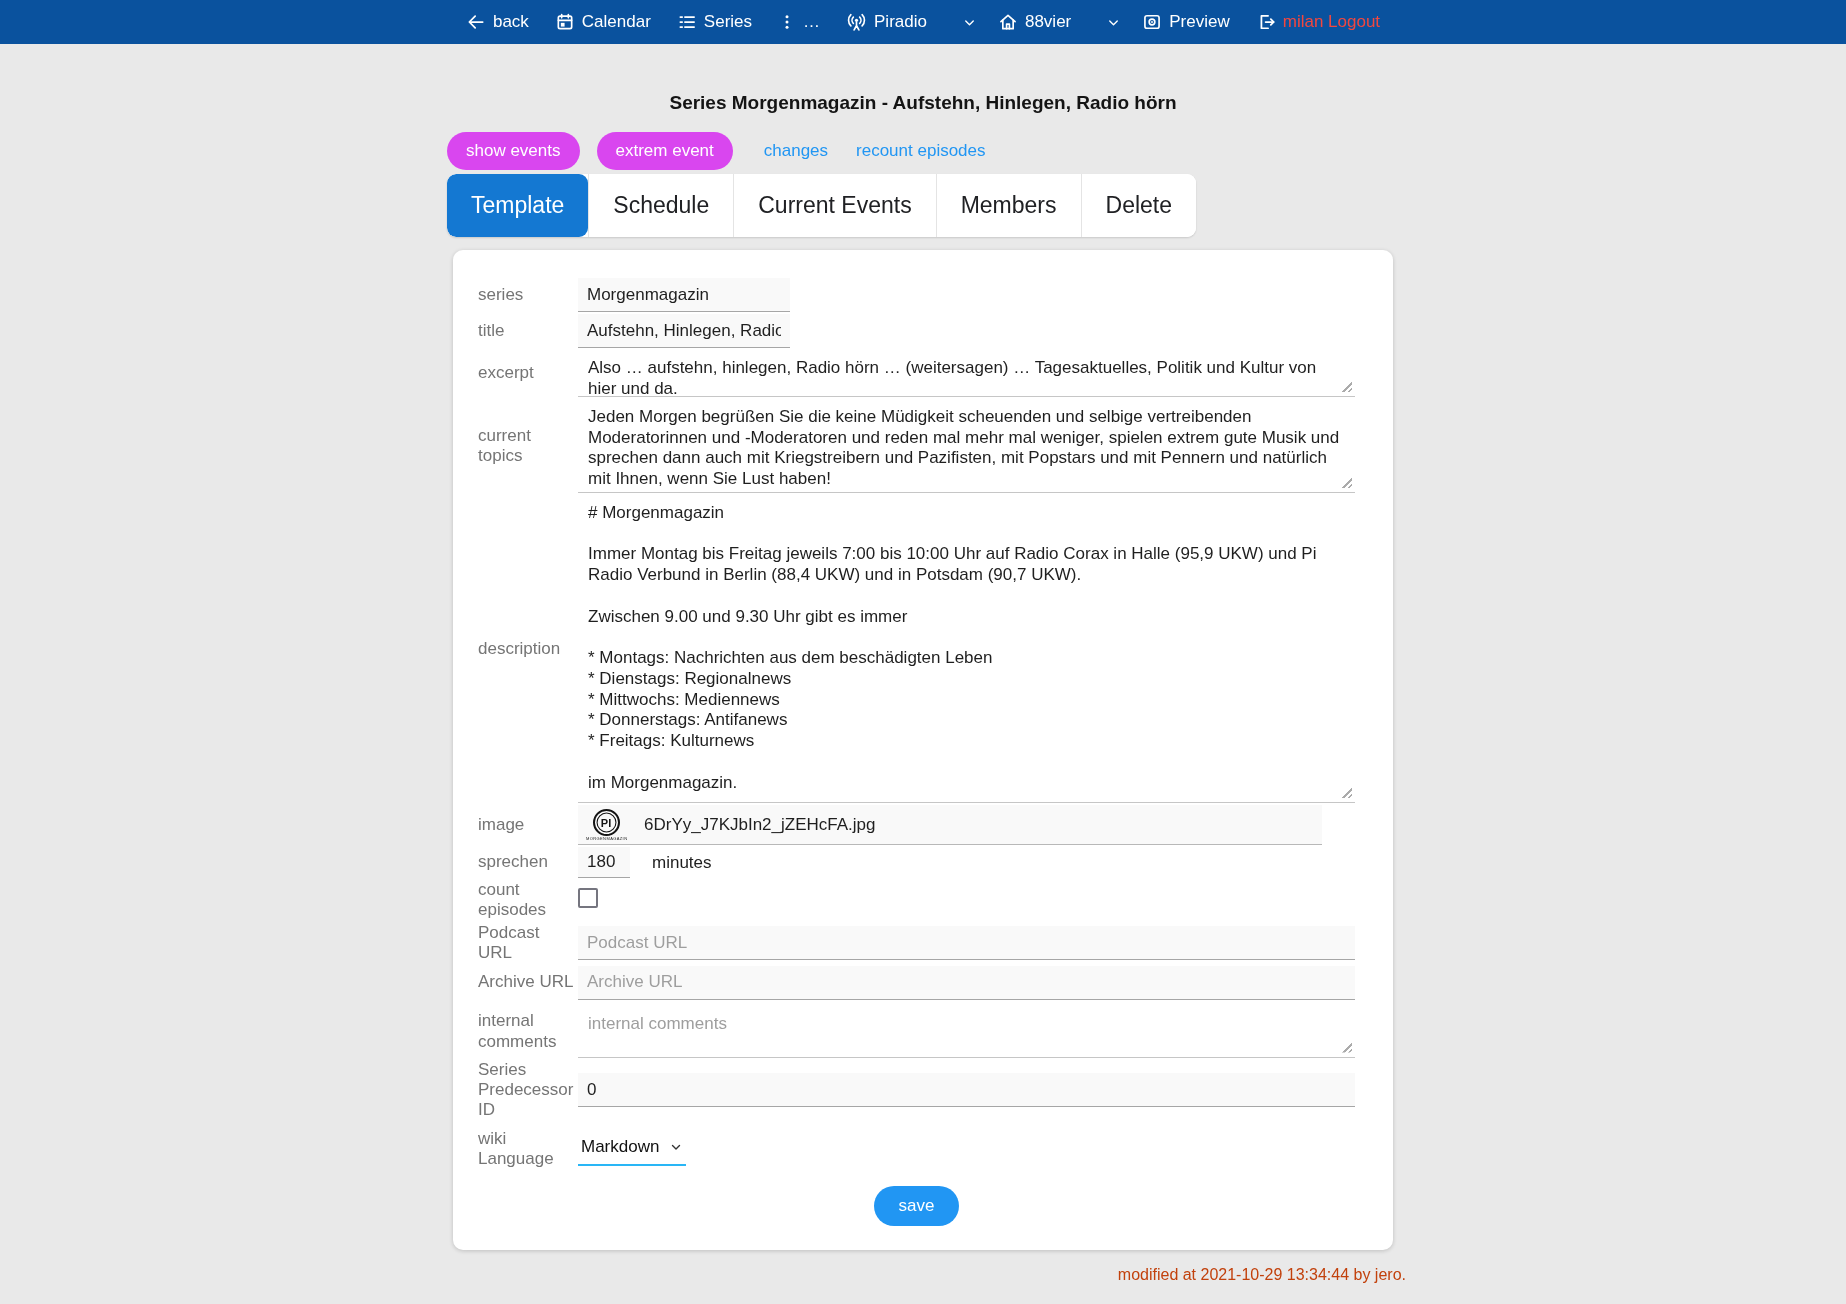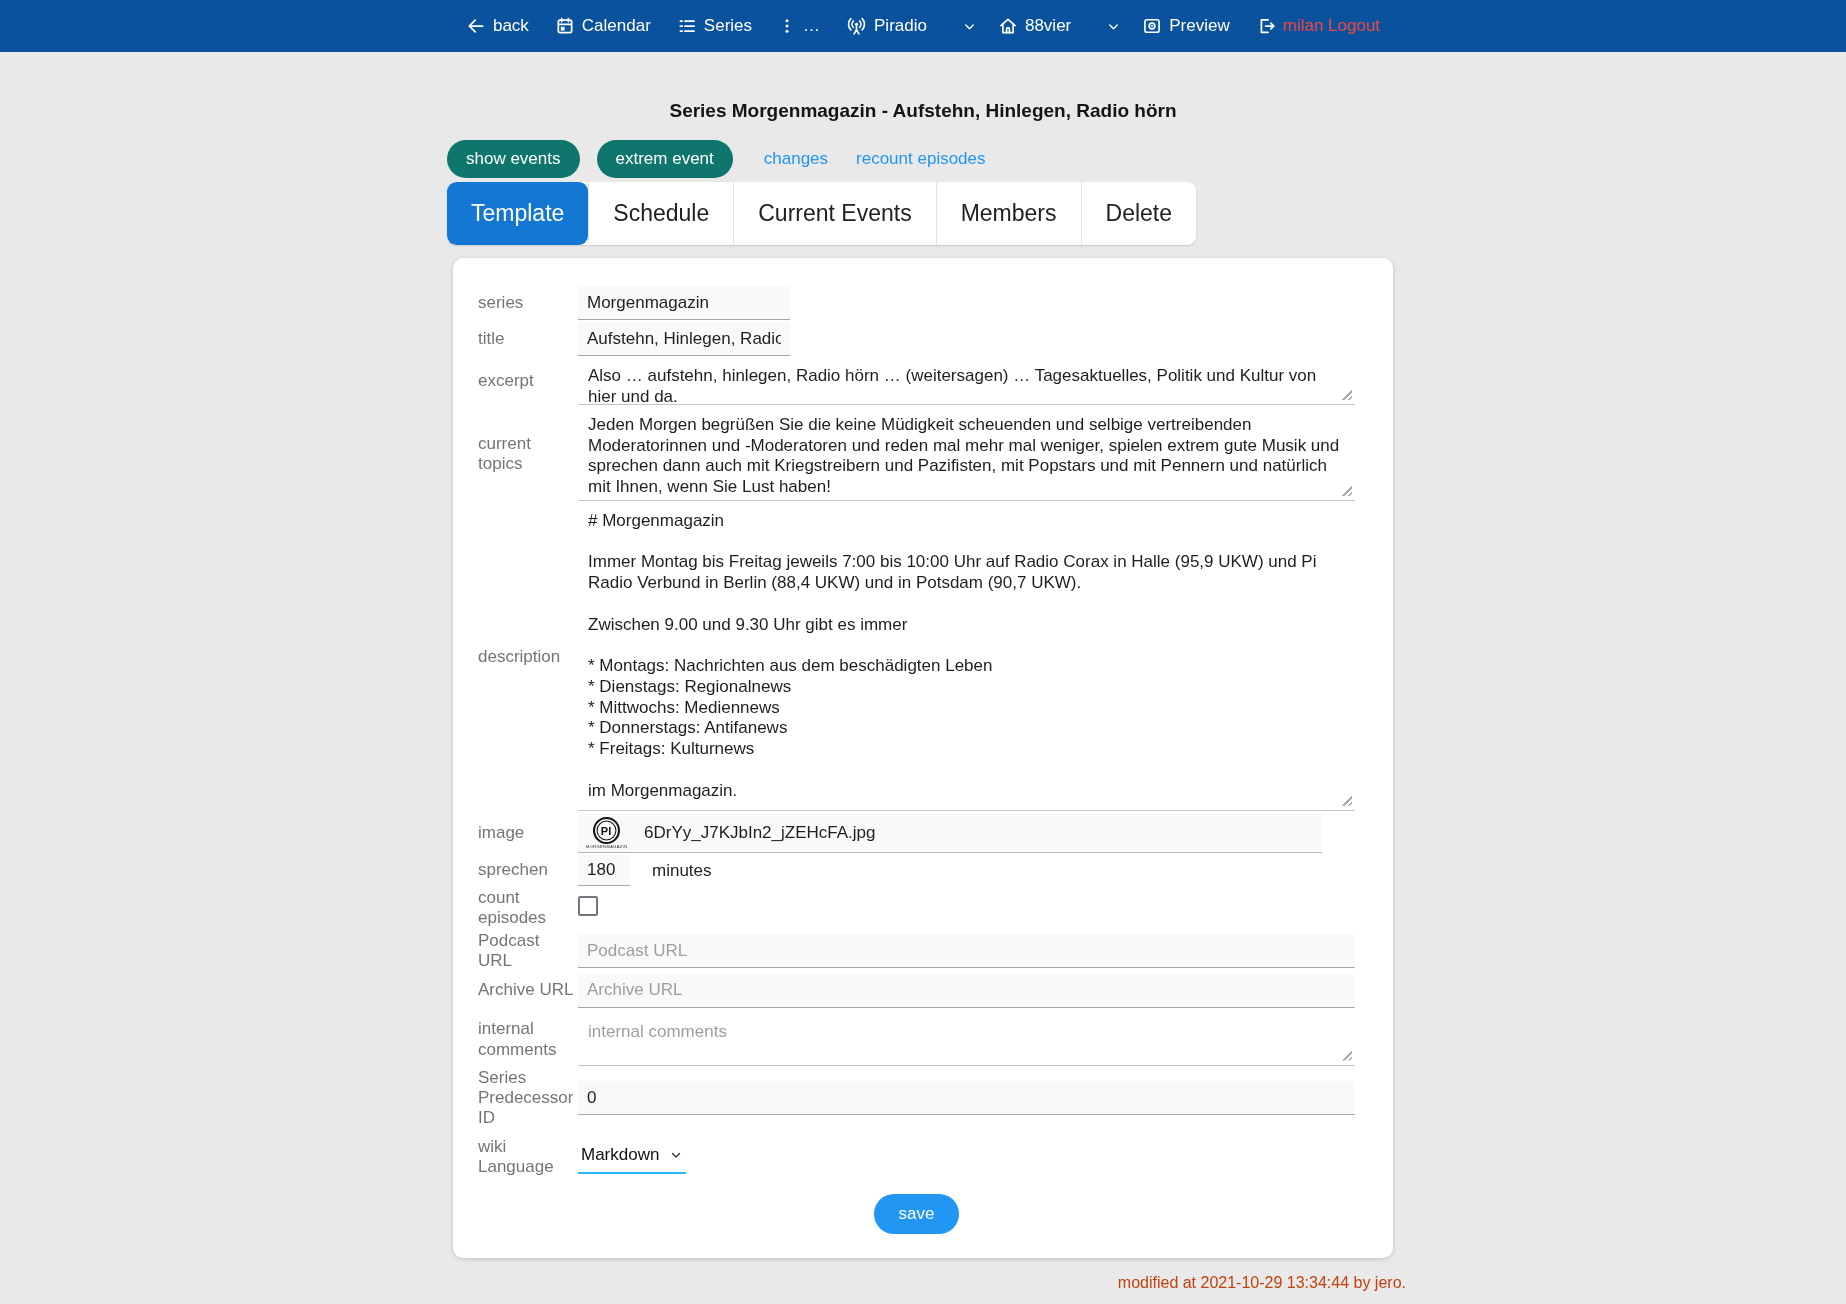--- a/index.html
+++ b/index.html
@@ -5,39 +5,39 @@
   * { box-sizing: border-box; }
   html,body { margin:0; padding:0; }
   body {
     width:1846px; height:1304px; overflow:hidden;
     background:#e9e9e9;
     font-family:"Liberation Sans", sans-serif;
     color:#1f1f1f;
   }
   
   .topnav {
-    height:52px; background:#0a529e;
+    height:44px; background:#0a529e;
     display:flex; align-items:center; justify-content:center;
   }
   .nav-item {
     display:flex; align-items:center; gap:7px;
     color:#fff; font-size:17px; margin:0 13px; cursor:pointer; white-space:nowrap;
   }
   .nav-item svg { display:block; }
   .nav-chevron { color:#fff; margin:0 8px 0 22px; cursor:pointer; display:flex; align-items:center; }
   .nav-item.logout { color:#f2473f; }
   
   .content-col { width:952px; margin:0 auto; }
   .page-title {
     text-align:center; font-size:19px; font-weight:bold; color:#141414;
     margin-top:48px;
   }
   .actions-row { display:flex; align-items:center; margin-top:18px; }
   .pill-btn {
-    background:#0f766e; color:#fff; border:none; border-radius:20px;
+    background:#d946ef; color:#fff; border:none; border-radius:20px;
     font-size:17px; font-family:inherit; padding:9px 19px; margin-right:17px; cursor:pointer;
   }
   .action-link { color:#2196f3; font-size:17px; margin:0 14px; cursor:pointer; text-decoration:none; }
   
   .tabs {
     display:inline-flex; margin-top:4px; background:#fff; border-radius:9px;
     overflow:hidden; box-shadow:0 1px 2px rgba(0,0,0,.14);
   }
   .tab {
     font-size:23px; color:#202124; padding:18px 24px; cursor:pointer; background:#fff; white-space:nowrap;

